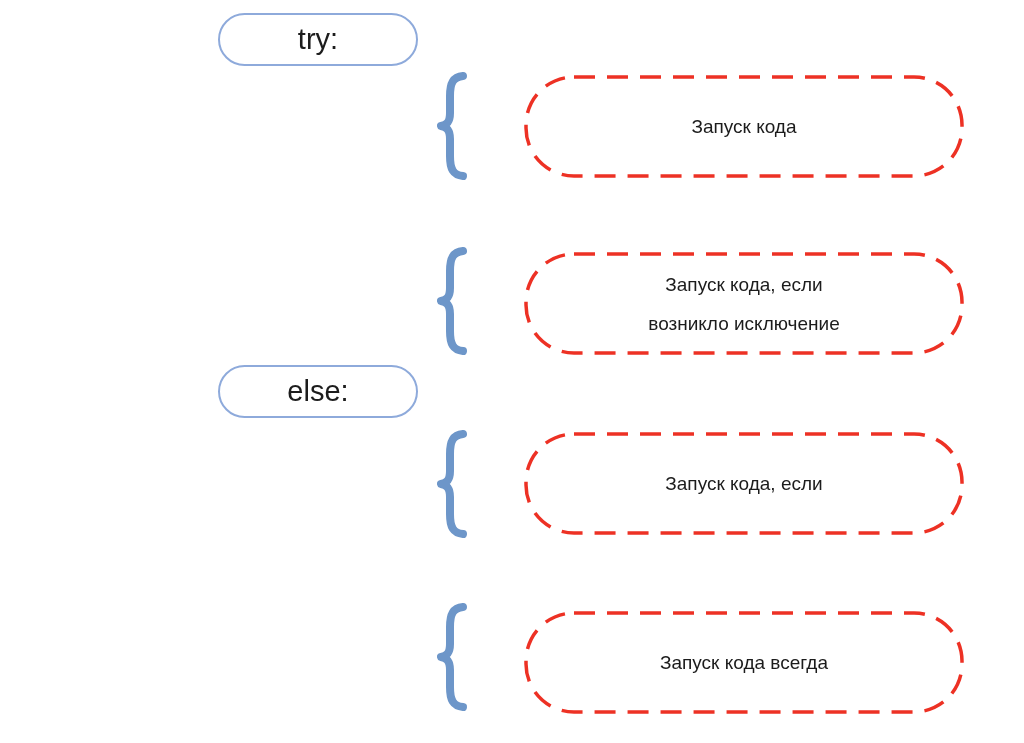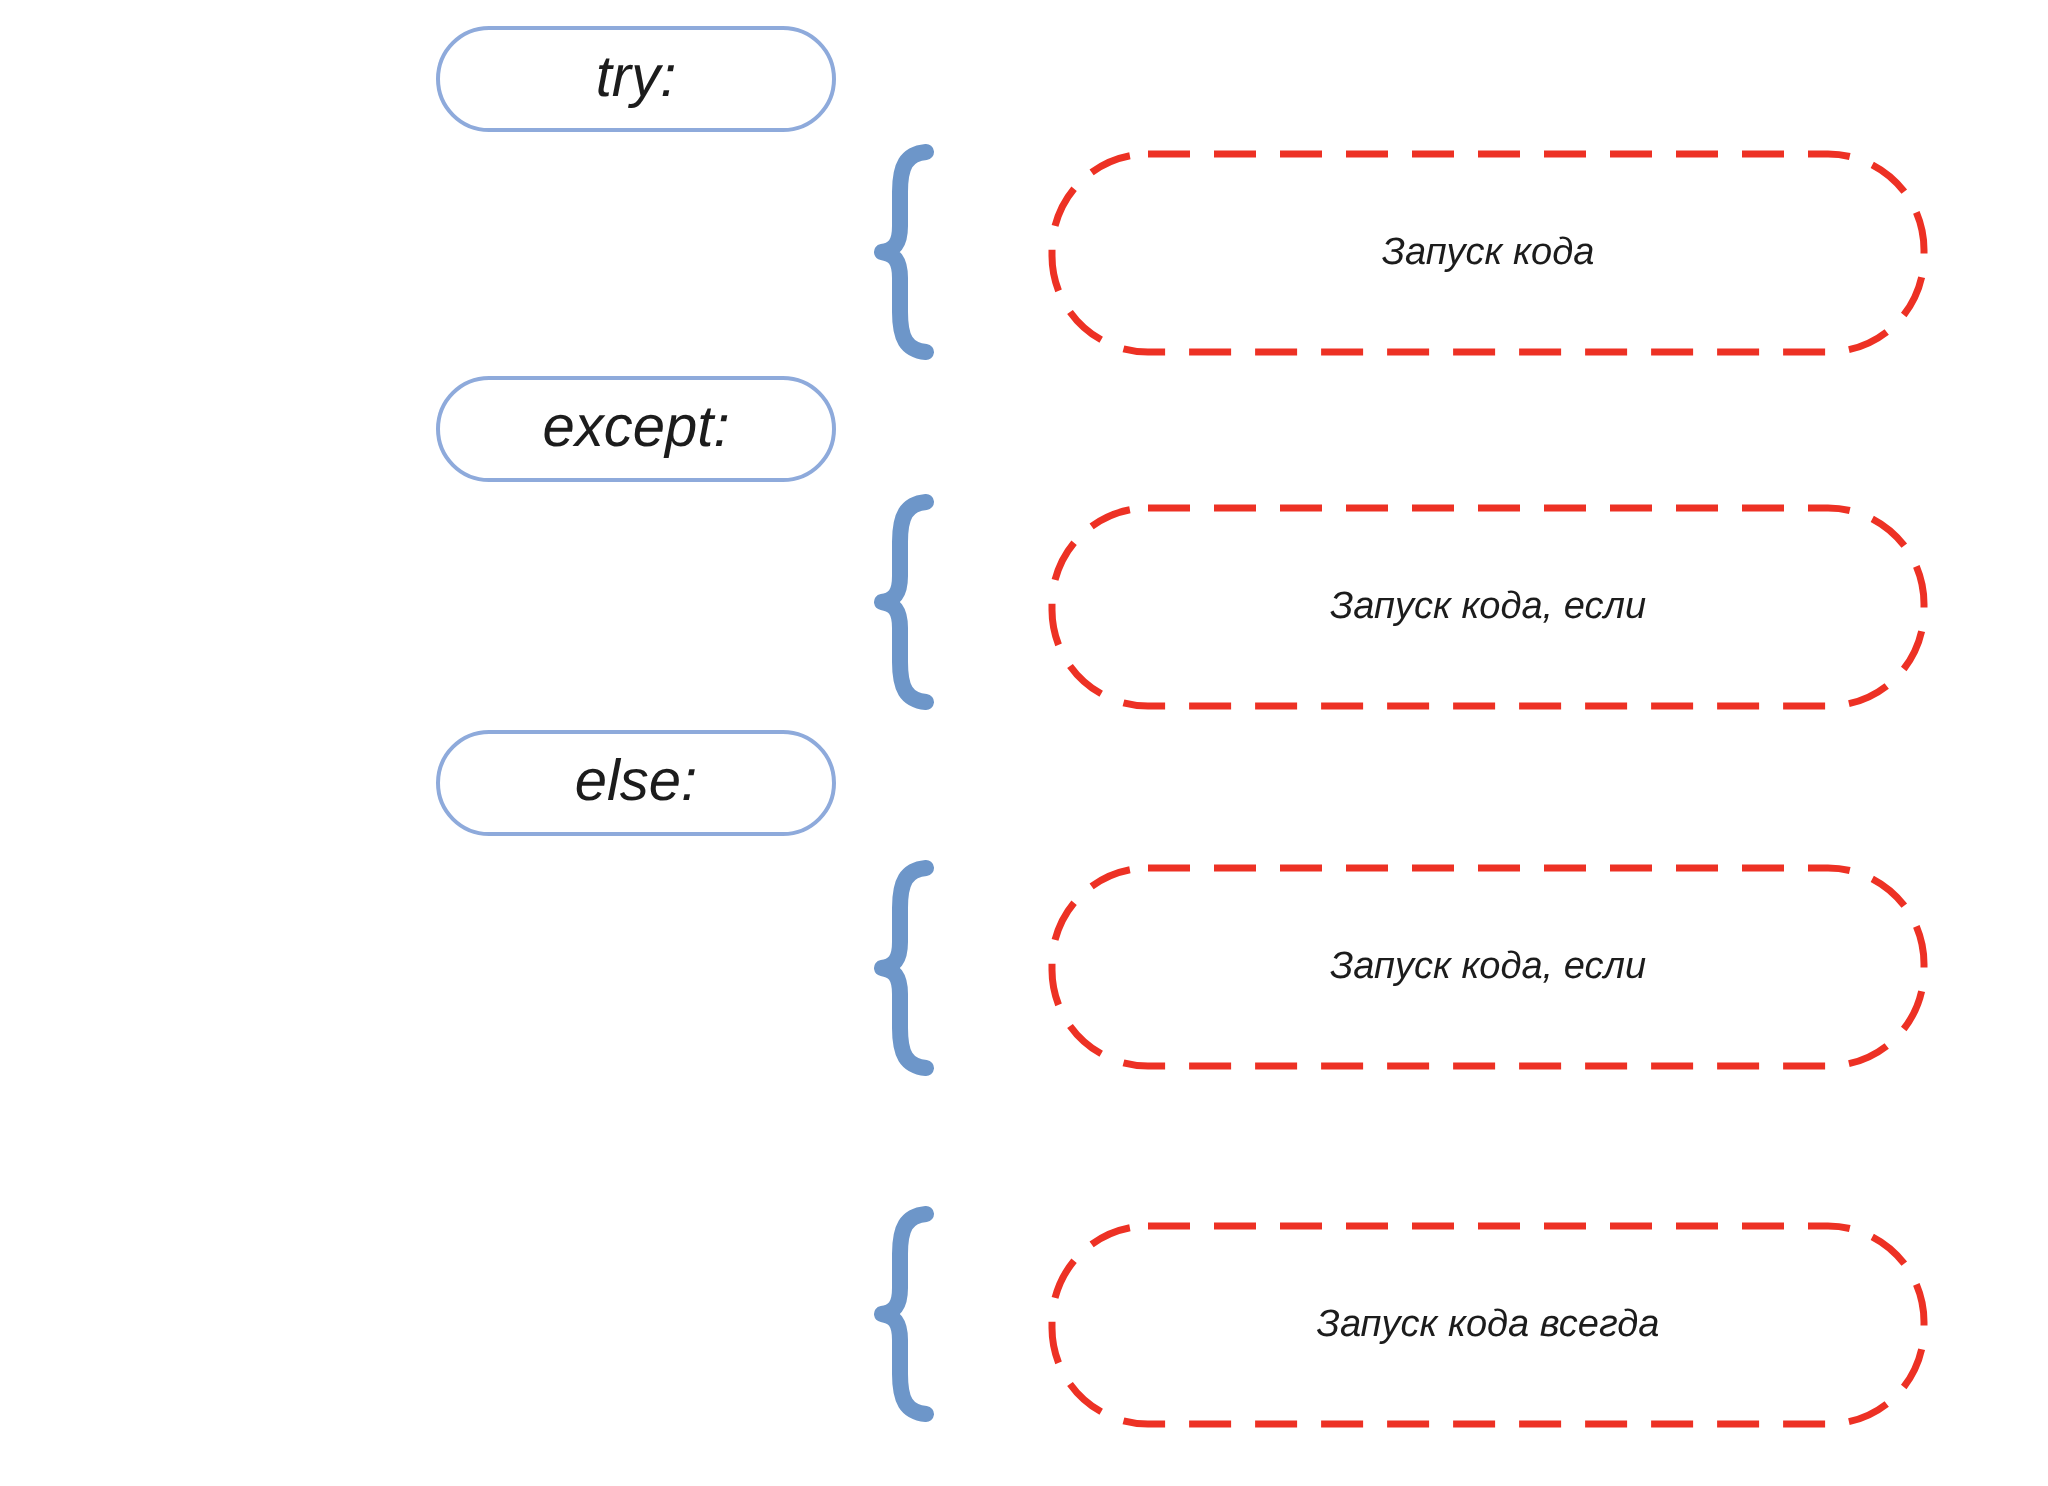--- a/index.html
+++ b/index.html
@@ -7,21 +7,20 @@
     padding: 0;
     background: #ffffff;
     font-family: "Liberation Sans", "DejaVu Sans", sans-serif;
   }
   .canvas {
     position: relative;
     width: 1024px;
     height: 743px;
     background: var(--background, #ffffff);
     overflow: hidden;
-    font-style: italic;
   }
   .pill {
     position: absolute;
     left: 218px;
     width: 200px;
     height: 53px;
     box-sizing: border-box;
     border: 2.5px solid var(--pill-border, #8EAADB);
     border-radius: 28px;
     display: flex;
@@ -94,34 +93,32 @@
   </div>
   <div class="dashed-box" style="top:75px">
     <svg class="frame" viewBox="0 0 440 103">
         <rect x="2" y="2" width="436" height="99" rx="48"></rect>
       </svg>
     <div class="box-text">
       <span>Запуск кода</span>
     </div>
   </div>
 
-  <div class="pill" style="top:188px">
-    <span>except:</span>
-  </div>
   <div class="brace" style="top:245px">
     <svg viewBox="0 0 34 112">
         <path d="M 27 6 C 17 7, 14 13, 14 26 L 14 43 C 14 52, 11 55, 5 56 C 11 57, 14 60, 14 69 L 14 86 C 14 99, 17 105, 27 106"></path>
       </svg>
   </div>
   <div class="dashed-box" style="top:252px">
     <svg class="frame" viewBox="0 0 440 103">
         <rect x="2" y="2" width="436" height="99" rx="48"></rect>
       </svg>
     <div class="box-text">
       <span>Запуск кода, если</span>
+      <span>возникло исключение</span>
     </div>
   </div>
 
   <div class="pill" style="top:365px">
     <span>else:</span>
   </div>
   <div class="brace" style="top:428px">
     <svg viewBox="0 0 34 112">
         <path d="M 27 6 C 17 7, 14 13, 14 26 L 14 43 C 14 52, 11 55, 5 56 C 11 57, 14 60, 14 69 L 14 86 C 14 99, 17 105, 27 106"></path>
       </svg>

